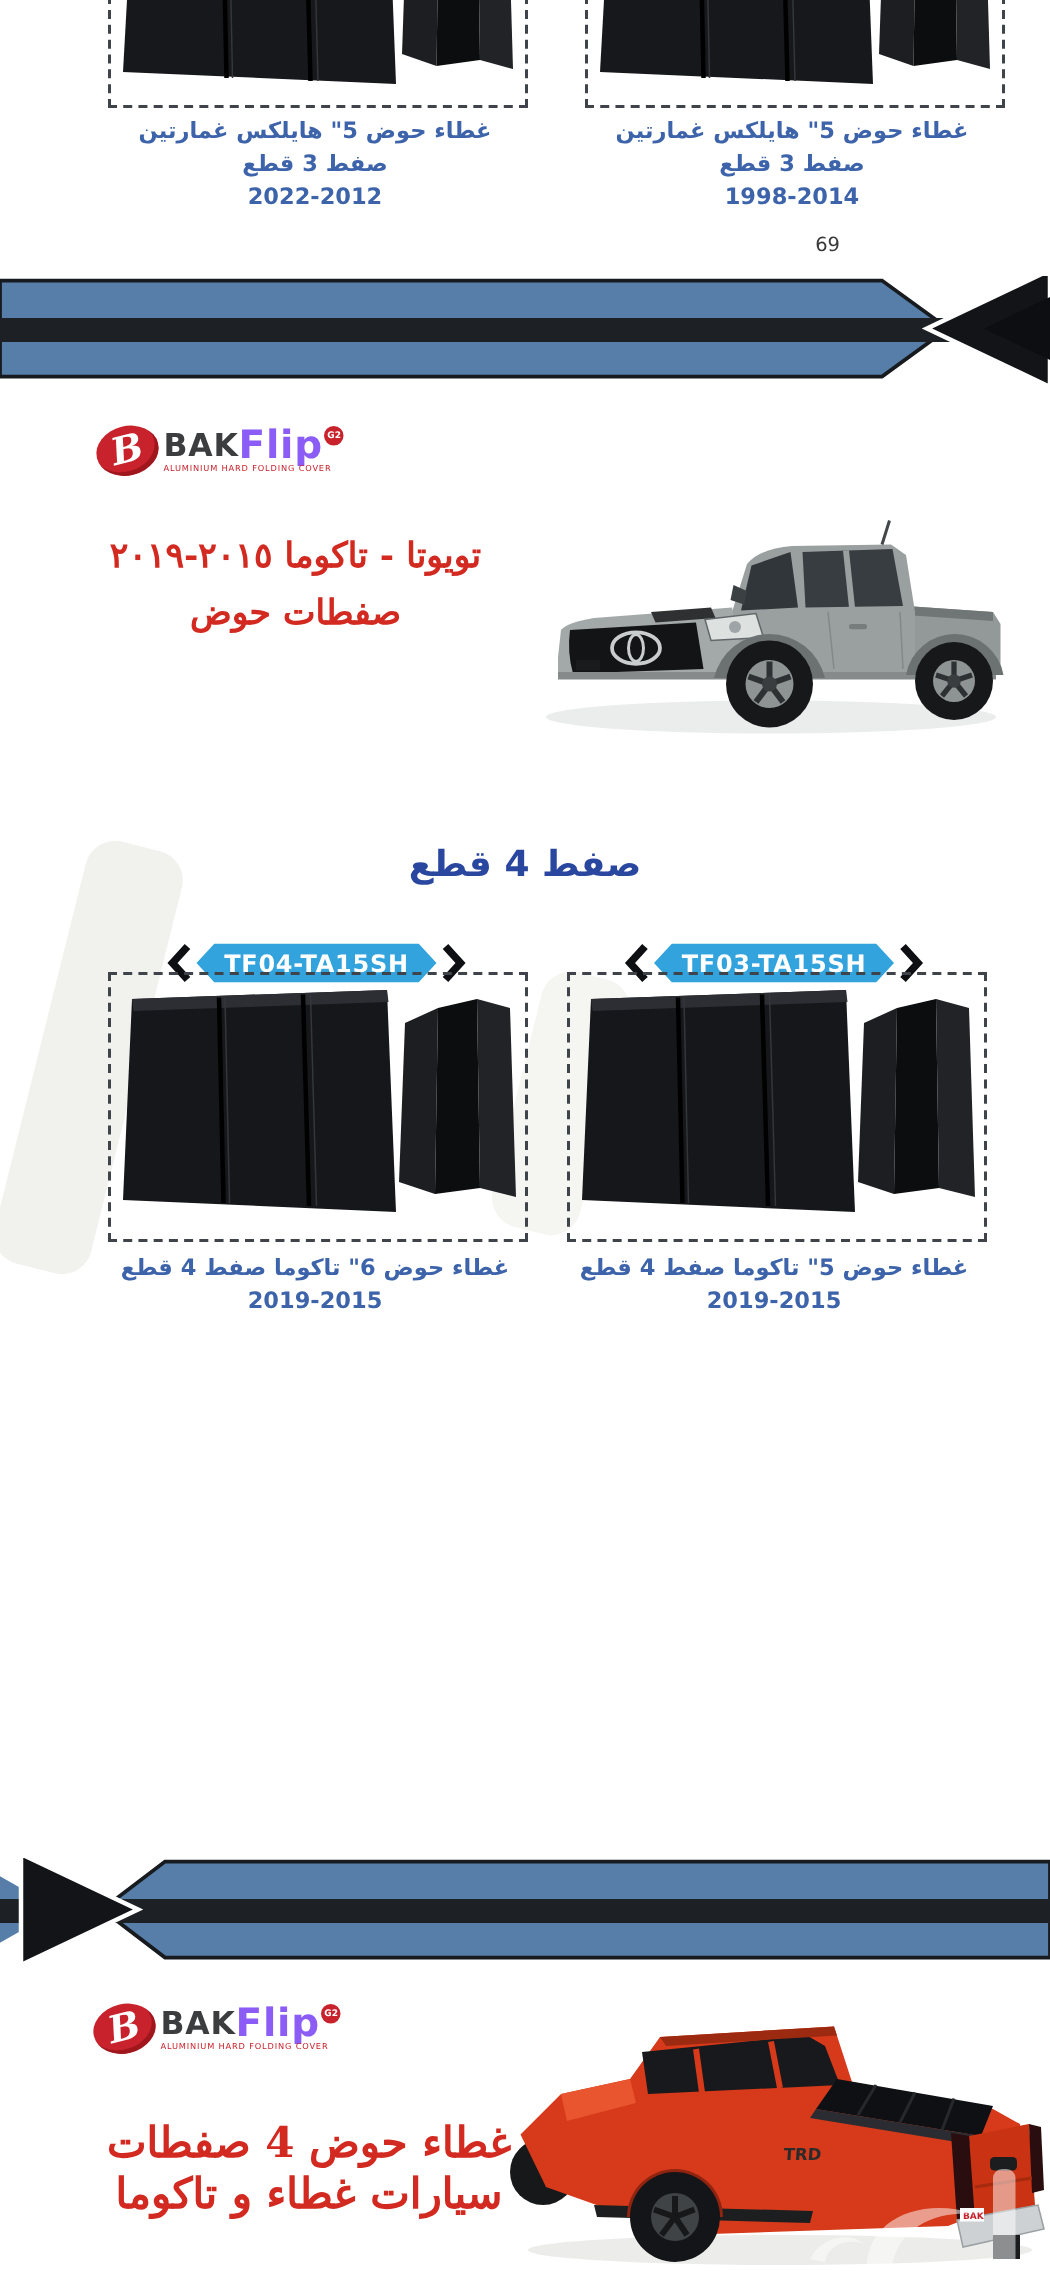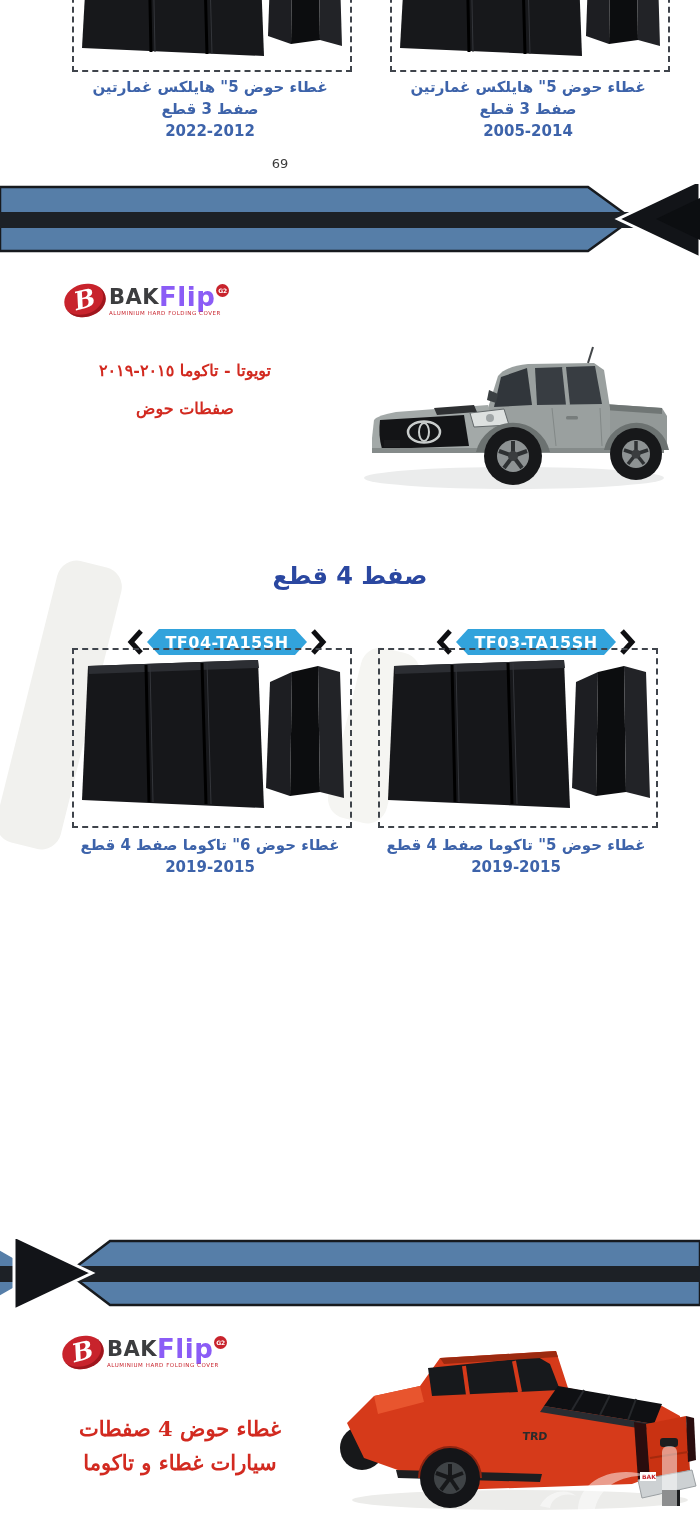--- a/index.html
+++ b/index.html
@@ -17,21 +17,21 @@
   .panel-svg{position:absolute;left:2px;bottom:4px;width:268px;height:168px;}
   .panel-svg-row{position:absolute;left:0;top:2px;width:274px;height:170px;}
 
   
   .caption{position:absolute;width:276px;text-align:center;direction:rtl;
            color:#3d63aa;font-weight:700;font-size:15px;line-height:22px;}
   .cap-top{top:76px;}
   .cap-row{top:834px;}
 
   
-  .page-num{position:absolute;left:0;width:560px;text-align:center;
+  .page-num{position:absolute;left:0;width:560px;text-align:right;
             font-size:13px;color:#3a3a3a;}
 
   
   .divider{position:absolute;left:0;width:700px;height:74px;}
   .divider svg{display:block;width:700px;height:74px;}
 
   
   .logo{position:absolute;display:flex;align-items:flex-start;}
   .logo-mark{width:42px;height:33px;background:#c8232c;border-radius:50%;
              transform:rotate(-14deg);color:#fff;font-weight:800;font-style:italic;
@@ -43,28 +43,28 @@
   .logo-flip{font-weight:600;color:#8b5cf6;font-size:26px;letter-spacing:.5px;vertical-align:top;line-height:26px;}
   .logo-g2{display:inline-block;background:#c8232c;color:#fff;border-radius:50%;
            width:13px;height:13px;font-size:6px;line-height:13px;text-align:center;
            font-weight:700;vertical-align:top;margin-left:1px;}
   .logo-tagline{color:#c8232c;font-size:5.5px;letter-spacing:.55px;margin-top:1px;
                 text-transform:uppercase;white-space:nowrap;}
 
   
   .red-heading{position:absolute;color:#d22a20;font-weight:700;text-align:center;
                direction:rtl;font-family:"DejaVu Serif",serif;}
-  .red-1{left:20px;top:352px;width:330px;font-size:16px;line-height:38px;}
-  .red-2{left:30px;top:1412px;width:300px;font-size:21px;line-height:34px;}
+  .red-1{left:32px;top:352px;width:330px;font-size:23px;line-height:38px;}
+  .red-2{left:56px;top:1412px;width:300px;font-size:28px;line-height:34px;}
   .fold-heading{position:absolute;top:562px;left:0;width:700px;text-align:center;direction:rtl;
                 color:#2a47a0;font-weight:800;font-size:24px;}
 
   
   .part-badge{position:absolute;top:629px;width:200px;height:26px;}
-  .badge-1{left:127px;} .badge-2{left:436px;}
+  .badge-1{left:111px;} .badge-2{left:416px;}
   .part-badge svg{display:block;width:200px;height:26px;}
   .badge-text{font-family:"DejaVu Sans",sans-serif;font-weight:bold;font-size:16px;
               letter-spacing:.5px;}
 
   
   .truck{position:absolute;}
   .truck-gray{left:352px;top:320px;width:330px;height:180px;}
   .truck-orange{left:332px;top:1328px;width:368px;height:186px;}
   .truck svg{display:block;width:100%;height:100%;}
 </style>
@@ -98,21 +98,21 @@
       <polygon points="242,6 262,12 266,148 244,142" fill="#222327"></polygon>
     </svg>
   </div>
 
   <div class="caption cap-top" style="left:72px;">
     <div>غطاء حوض 5" هايلكس غمارتين صفط 3 قطع</div>
     <div>2022-2012</div>
   </div>
   <div class="caption cap-top" style="left:390px;">
     <div>غطاء حوض 5" هايلكس غمارتين صفط 3 قطع</div>
-    <div>2005-2014</div>
+    <div>1998-2014</div>
   </div>
 
   <div class="page-num" style="top:156px;">69</div>
 
   <div class="divider" style="top:184px;">
     <svg viewBox="0 0 700 74">
       <polygon points="0,3 588,3 632,35 588,67 0,67" fill="#567ea8" stroke="#171a1e" stroke-width="2.5"></polygon>
       <rect x="0" y="28" width="700" height="16" fill="#1d2126"></rect>
       <polygon points="700,-4 618,35 700,74" fill="#121418" stroke="#ffffff" stroke-width="3"></polygon>
       <polygon points="700,14 656,35 700,56" fill="#0c0e11"></polygon>

